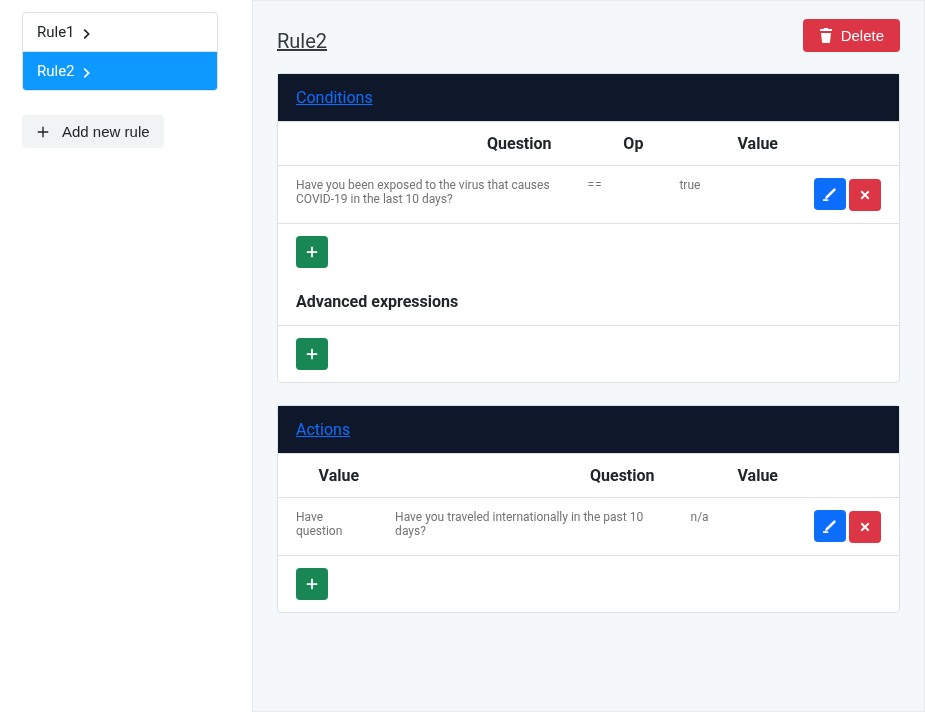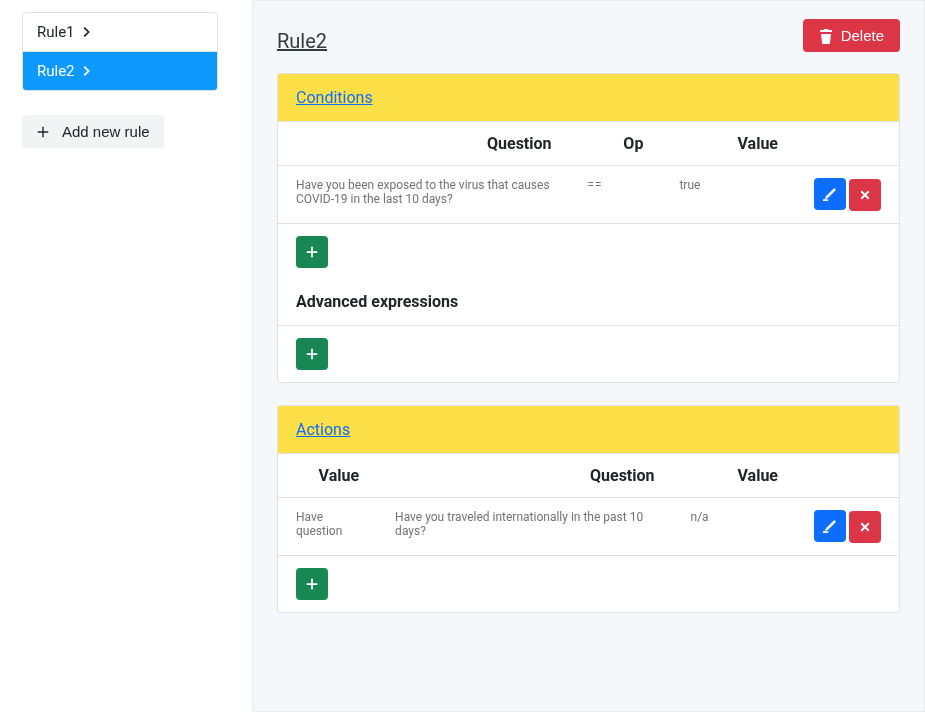--- a/index.html
+++ b/index.html
@@ -21,21 +21,21 @@
     }
     .rule-list {
       border: 1px solid #dee2e6;
       border-radius: 4px;
       overflow: hidden;
       background: #fff;
     }
     .rule-item {
       padding: 10px 14px;
       display: flex;
-      align-items: center;
+      align-items: flex-end;
       gap: 4px;
       cursor: pointer;
       font-size: 15px;
       color: #212529;
       border-bottom: 1px solid #dee2e6;
     }
     .rule-item:last-child { border-bottom: none; }
     .rule-item.active {
       background: #0d99ff;
       color: #fff;
@@ -76,31 +76,30 @@
     }
     .delete-btn {
       background: #dc3545;
       color: #fff;
       border: none;
       border-radius: 4px;
       padding: 8px 16px;
       font-size: 15px;
       cursor: pointer;
       display: inline-flex;
-      align-items: center;
       gap: 8px;
     }
     .panel {
       background: #fff;
       border: 1px solid #dee2e6;
       border-radius: 4px;
       margin-bottom: 22px;
     }
     .panel-header {
-      background: #fde047;
+      background: #0f172a;
       border-bottom: 1px solid #dee2e6;
       padding: 14px 18px;
     }
     .panel-header a {
       color: #0d6efd;
       text-decoration: underline;
       font-size: 16px;
     }
     .panel-body {
       padding: 0;

